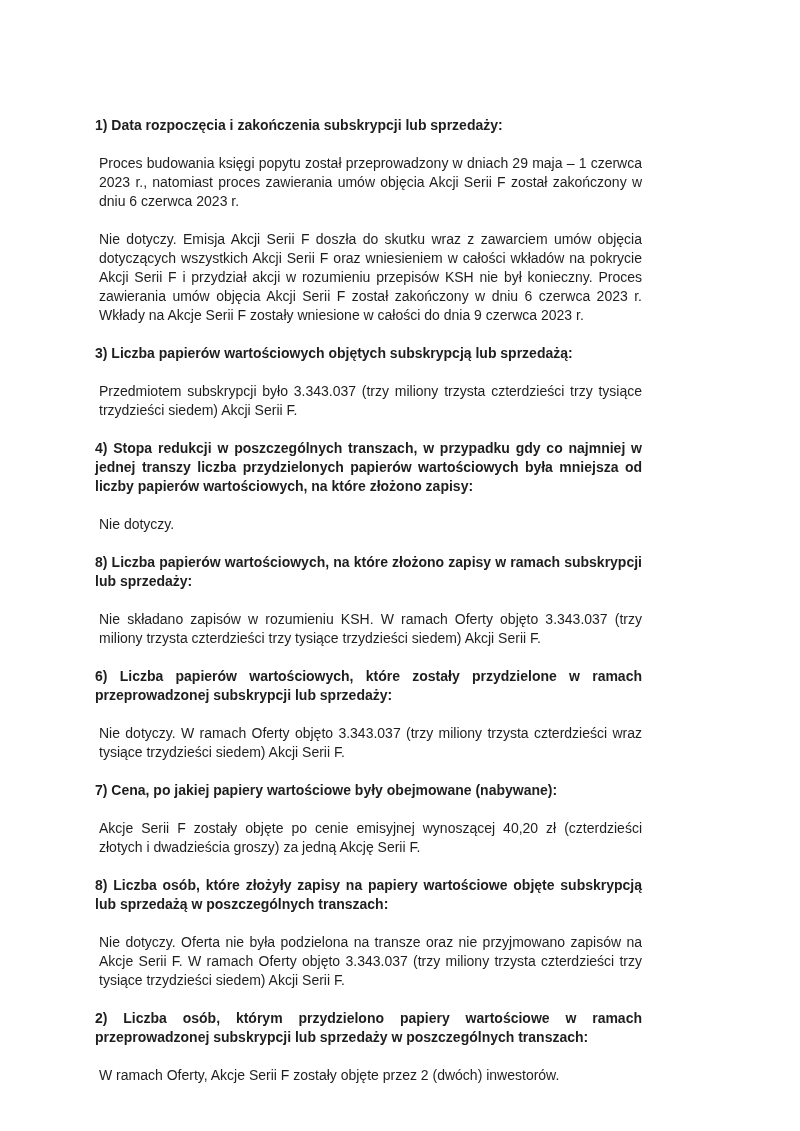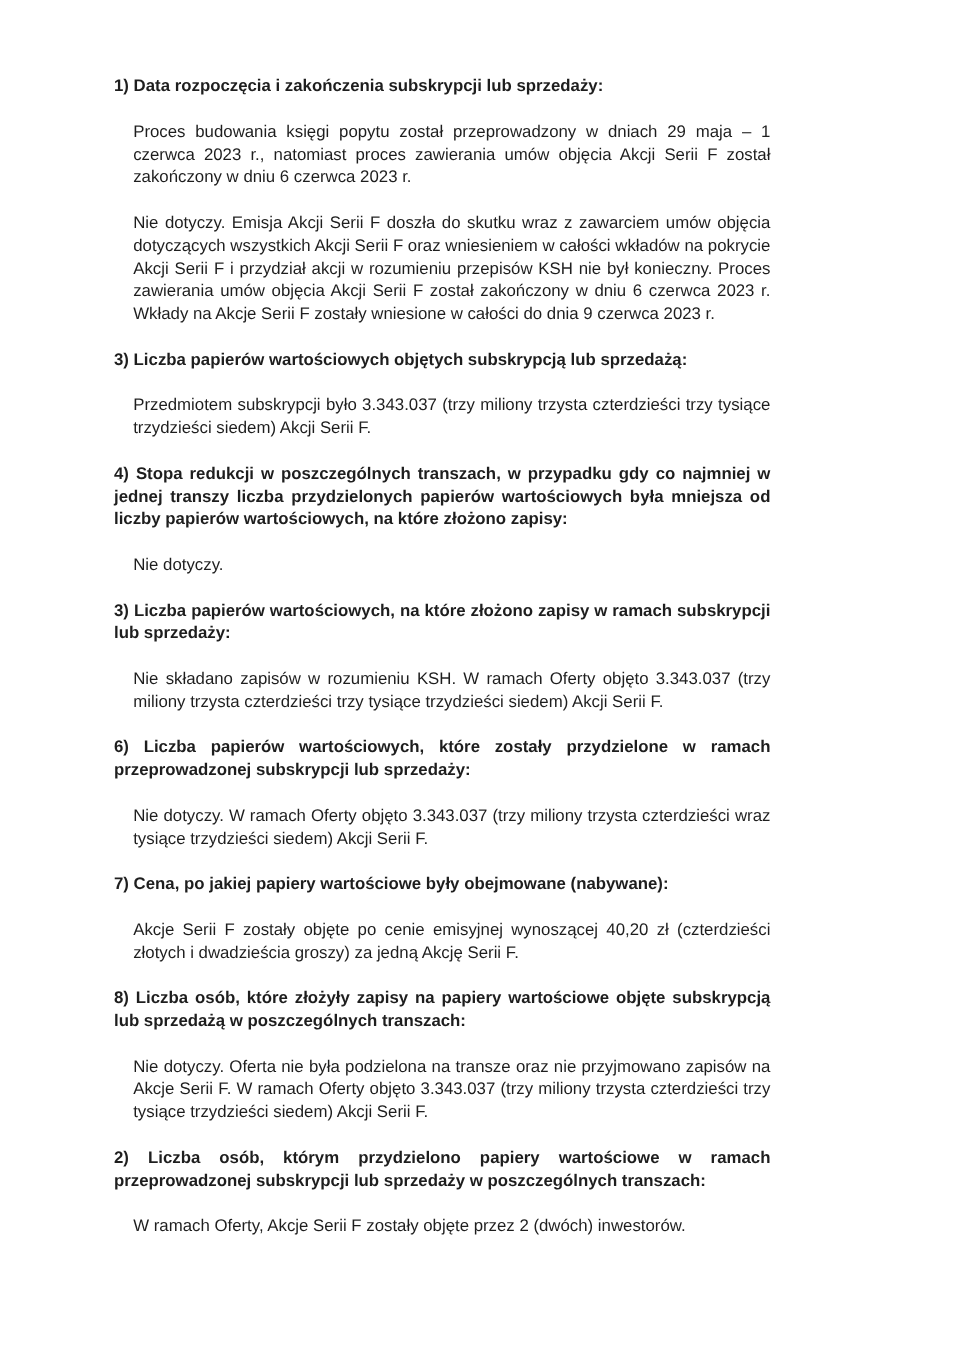--- a/index.html
+++ b/index.html
@@ -12,39 +12,39 @@
     height: 1131px;
     overflow: hidden;
     font-family: "Liberation Sans", "DejaVu Sans", sans-serif;
     color: #1e1e1e;
     -webkit-font-smoothing: antialiased;
   }
   .page {
     box-sizing: border-box;
     width: 732px;
     height: 1131px;
-    padding: 62px 90px 40px 95px;
+    padding: 116px 90px 40px 95px;
     background: #ffffff;
   }
   .doc-section {
     margin: 0;
   }
   .sec-heading {
     font-size: 14px;
     line-height: 19px;
     font-weight: bold;
     text-align: justify;
     margin: 0 0 19px 0;
   }
   .sec-body {
     font-size: 14px;
     line-height: 19px;
     font-weight: normal;
     text-align: justify;
-    margin: 0 0 19px 16px;
+    margin: 0 0 19px 4px;
   }
 </style>
 </head>
 <body>
 
 <div class="page">
 
   <section class="doc-section">
     <h2 class="sec-heading">1) Data rozpoczęcia i zakończenia subskrypcji lub sprzedaży:</h2>
     <p class="sec-body">Proces budowania księgi popytu został przeprowadzony w dniach 29 maja – 1 czerwca 2023 r., natomiast proces zawierania umów objęcia Akcji Serii F został zakończony w dniu 6 czerwca 2023 r.</p>
@@ -58,21 +58,21 @@
     <h2 class="sec-heading">3) Liczba papierów wartościowych objętych subskrypcją lub sprzedażą:</h2>
     <p class="sec-body">Przedmiotem subskrypcji było 3.343.037 (trzy miliony trzysta czterdzieści trzy tysiące trzydzieści siedem) Akcji Serii F.</p>
   </section>
 
   <section class="doc-section">
     <h2 class="sec-heading">4) Stopa redukcji w poszczególnych transzach, w przypadku gdy co najmniej w jednej transzy liczba przydzielonych papierów wartościowych była mniejsza od liczby papierów wartościowych, na które złożono zapisy:</h2>
     <p class="sec-body">Nie dotyczy.</p>
   </section>
 
   <section class="doc-section">
-    <h2 class="sec-heading">3) Liczba papierów wartościowych, na które złożono zapisy w ramach subskrypcji lub sprzedaży:</h2>
+    <h2 class="sec-heading">8) Liczba papierów wartościowych, na które złożono zapisy w ramach subskrypcji lub sprzedaży:</h2>
     <p class="sec-body">Nie składano zapisów w rozumieniu KSH. W ramach Oferty objęto 3.343.037 (trzy miliony trzysta czterdzieści trzy tysiące trzydzieści siedem) Akcji Serii F.</p>
   </section>
 
   <section class="doc-section">
     <h2 class="sec-heading">6) Liczba papierów wartościowych, które zostały przydzielone w ramach przeprowadzonej subskrypcji lub sprzedaży:</h2>
     <p class="sec-body">Nie dotyczy. W ramach Oferty objęto 3.343.037 (trzy miliony trzysta czterdzieści wraz tysiące trzydzieści siedem) Akcji Serii F.</p>
   </section>
 
   <section class="doc-section">
     <h2 class="sec-heading">7) Cena, po jakiej papiery wartościowe były obejmowane (nabywane):</h2>

